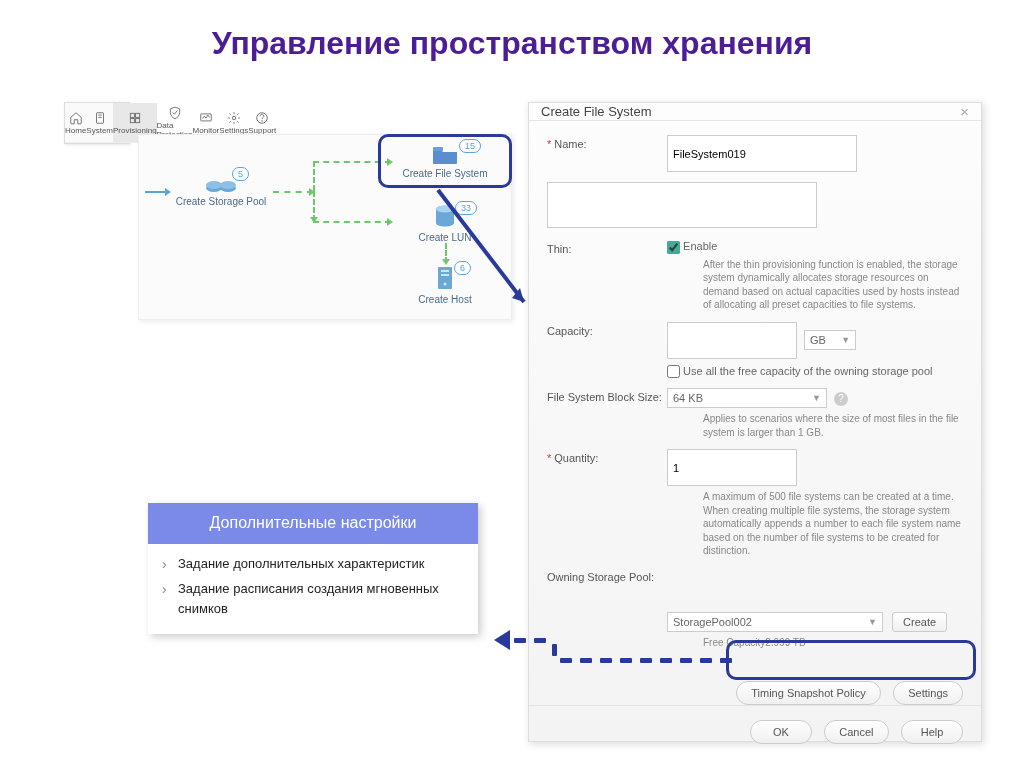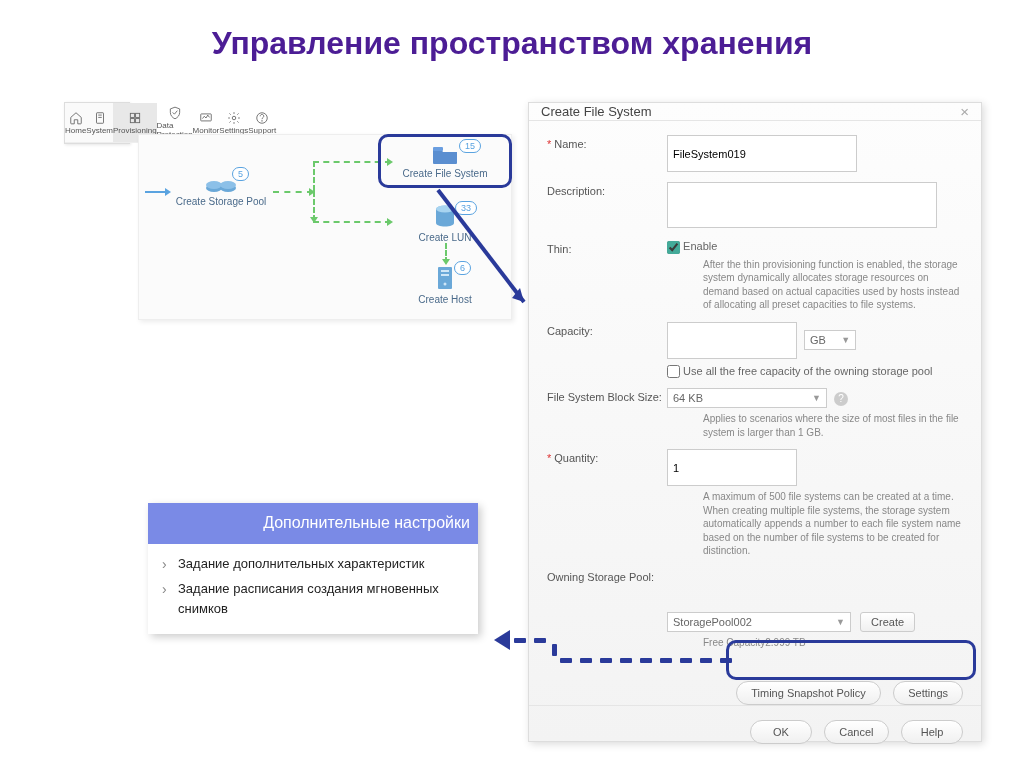--- a/index.html
+++ b/index.html
@@ -42,32 +42,32 @@
 .form-label .req { color: #d33; margin-right: 3px; }
 .form-field { flex: 1; }
 .form-input { width: 190px; height: 37px; border: 1px solid #ccc; padding: 0 5px; font-size: 11px; background: #fff; }
 .form-textarea { width: 270px; height: 46px; border: 1px solid #ccc; resize: none; background: #fff; }
 .form-check { vertical-align: middle; accent-color: #4a9; }
 .form-note { font-size: 10px; color: #888; margin-top: 4px; line-height: 1.35; max-width: 290px; margin-left: 36px; }
 .form-select { display: inline-flex; align-items: center; height: 20px; border: 1px solid #ccc; background: #fff; padding: 0 5px; font-size: 11px; }
 .form-select .caret { margin-left: auto; color: #999; font-size: 9px; }
 .sel-w60 { width: 52px; }
 .sel-w160 { width: 160px; }
-.sel-w200 { width: 184px; margin-top: 44px; }
+.sel-w200 { width: 216px; margin-top: 44px; }
 .btn-small { display: inline-flex; align-items: center; justify-content: center; height: 20px; padding: 0 10px; border: 1px solid #ccc; background: linear-gradient(#fff,#f0f0f0); border-radius: 3px; font-size: 11px; color: #555; cursor: pointer; }
 .btn-pill { display: inline-flex; align-items: center; justify-content: center; height: 24px; padding: 0 14px; border: 1px solid #ccc; background: linear-gradient(#fff,#f0f0f0); border-radius: 12px; font-size: 11px; color: #555; cursor: pointer; }
 .question-icon { display: inline-block; width: 14px; height: 14px; border-radius: 50%; background: #ccc; color: #fff; font-size: 10px; text-align: center; line-height: 14px; margin-left: 4px; }
 
 .dialog-footer-actions { padding: 12px 18px 0; text-align: right; }
 .dialog-buttons { padding: 14px 18px; text-align: right; border-top: 1px solid #e5e5e5; margin-top: auto; }
 .dialog-buttons .btn-pill { margin-left: 8px; min-width: 62px; }
 
 
 .extra-panel { position: absolute; left: 148px; top: 503px; width: 330px; box-shadow: 3px 3px 8px rgba(0,0,0,0.2); }
-.extra-header { background: #7a8ae6; color: #fff; text-align: right; padding: 10px 8px; font-size: 16px; line-height: 1.3; }
+.extra-header { background: #7a8ae6; color: #fff; text-align: center; padding: 10px 8px; font-size: 16px; line-height: 1.3; }
 .extra-body { background: #fff; padding: 10px 14px; font-size: 13px; color: #222; }
 .extra-body li { list-style: none; position: relative; padding-left: 16px; line-height: 1.5; margin-bottom: 6px; }
 .extra-body li::before { content: '›'; position: absolute; left: 0; color: #888; font-size: 14px; }
 
 
 .dash-arrow { position: absolute; }
 .dash-seg { position: absolute; background: #2a3a9a; height: 5px; width: 12px; border-radius: 1px; }
 .dash-head { position: absolute; width: 0; height: 0; border: 10px solid transparent; border-right: 16px solid #2a3a9a; }
 .dash-vseg { position: absolute; background: #2a3a9a; width: 5px; height: 12px; border-radius: 1px; }
 </style>
@@ -205,21 +205,20 @@
   <div class="dialog-header">
     <span>Create File System</span>
     <span class="dialog-close">×</span>
   </div>
   <div class="dialog-body">
     <div class="form-row">
       <div class="form-label"><span class="req">*</span><span>Name:</span></div>
       <div class="form-field"><input class="form-input" value="FileSystem019" style=""></div>
     </div>
     <div class="form-row">
-      <div class="form-label"><span>Description:</span></div>
       <div class="form-field"><textarea class="form-textarea" style=""></textarea></div>
     </div>
     <div class="form-row">
       <div class="form-label"><span>Thin:</span></div>
       <div class="form-field">
         <label><input type="checkbox" class="form-check" checked="" style=""> <span>Enable</span></label>
         <div class="form-note">After the thin provisioning function is enabled, the storage system dynamically allocates storage resources on demand based on actual capacities used by hosts instead of allocating all preset capacities to file systems.</div>
       </div>
     </div>
     <div class="form-row">

